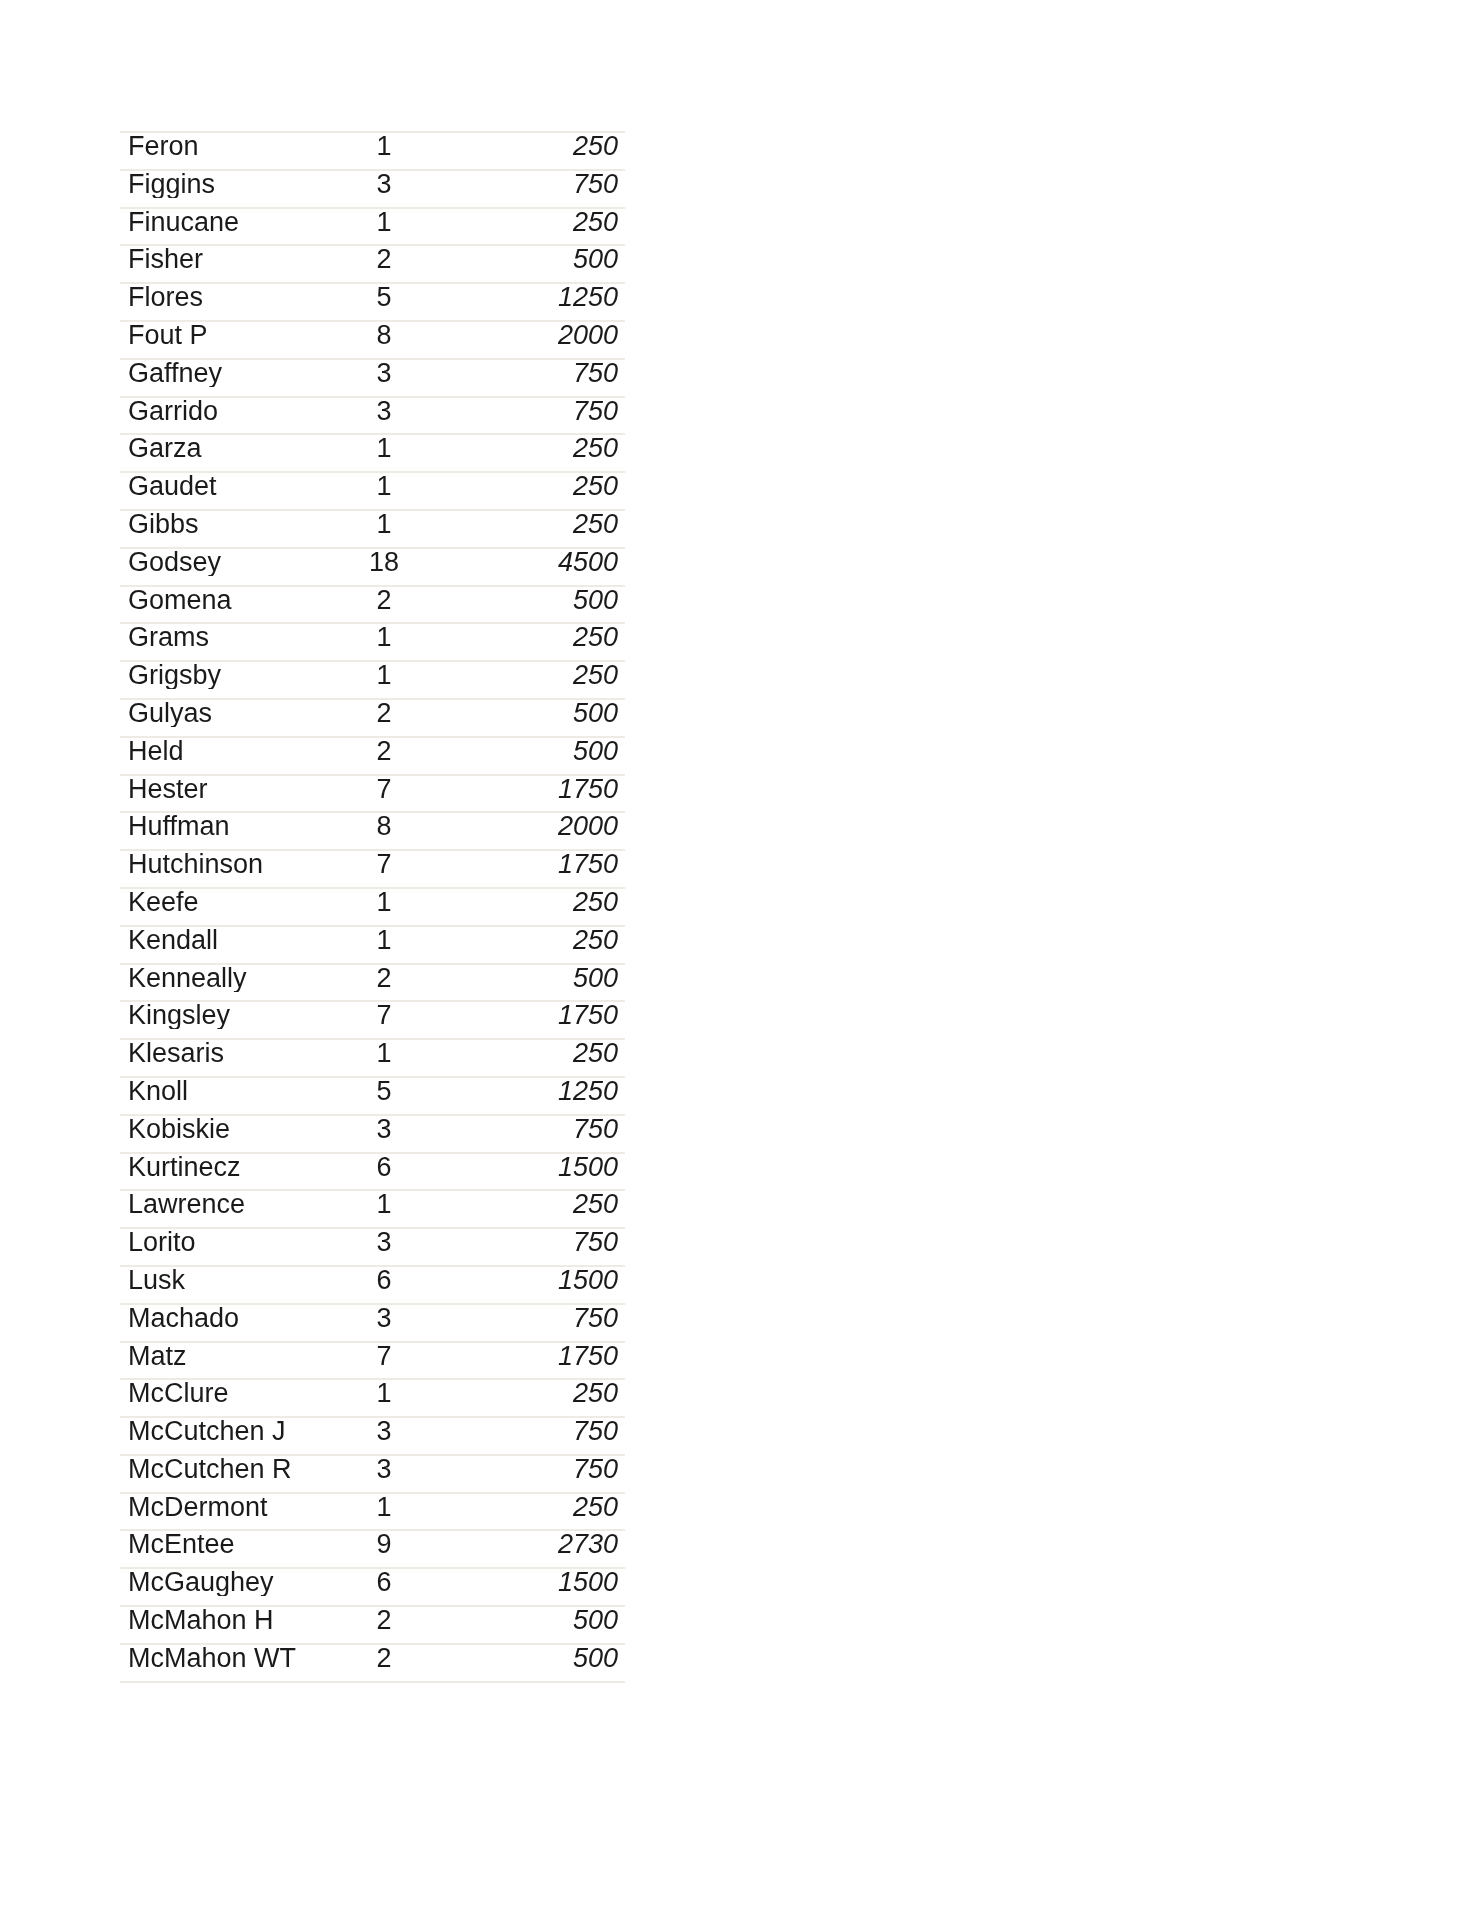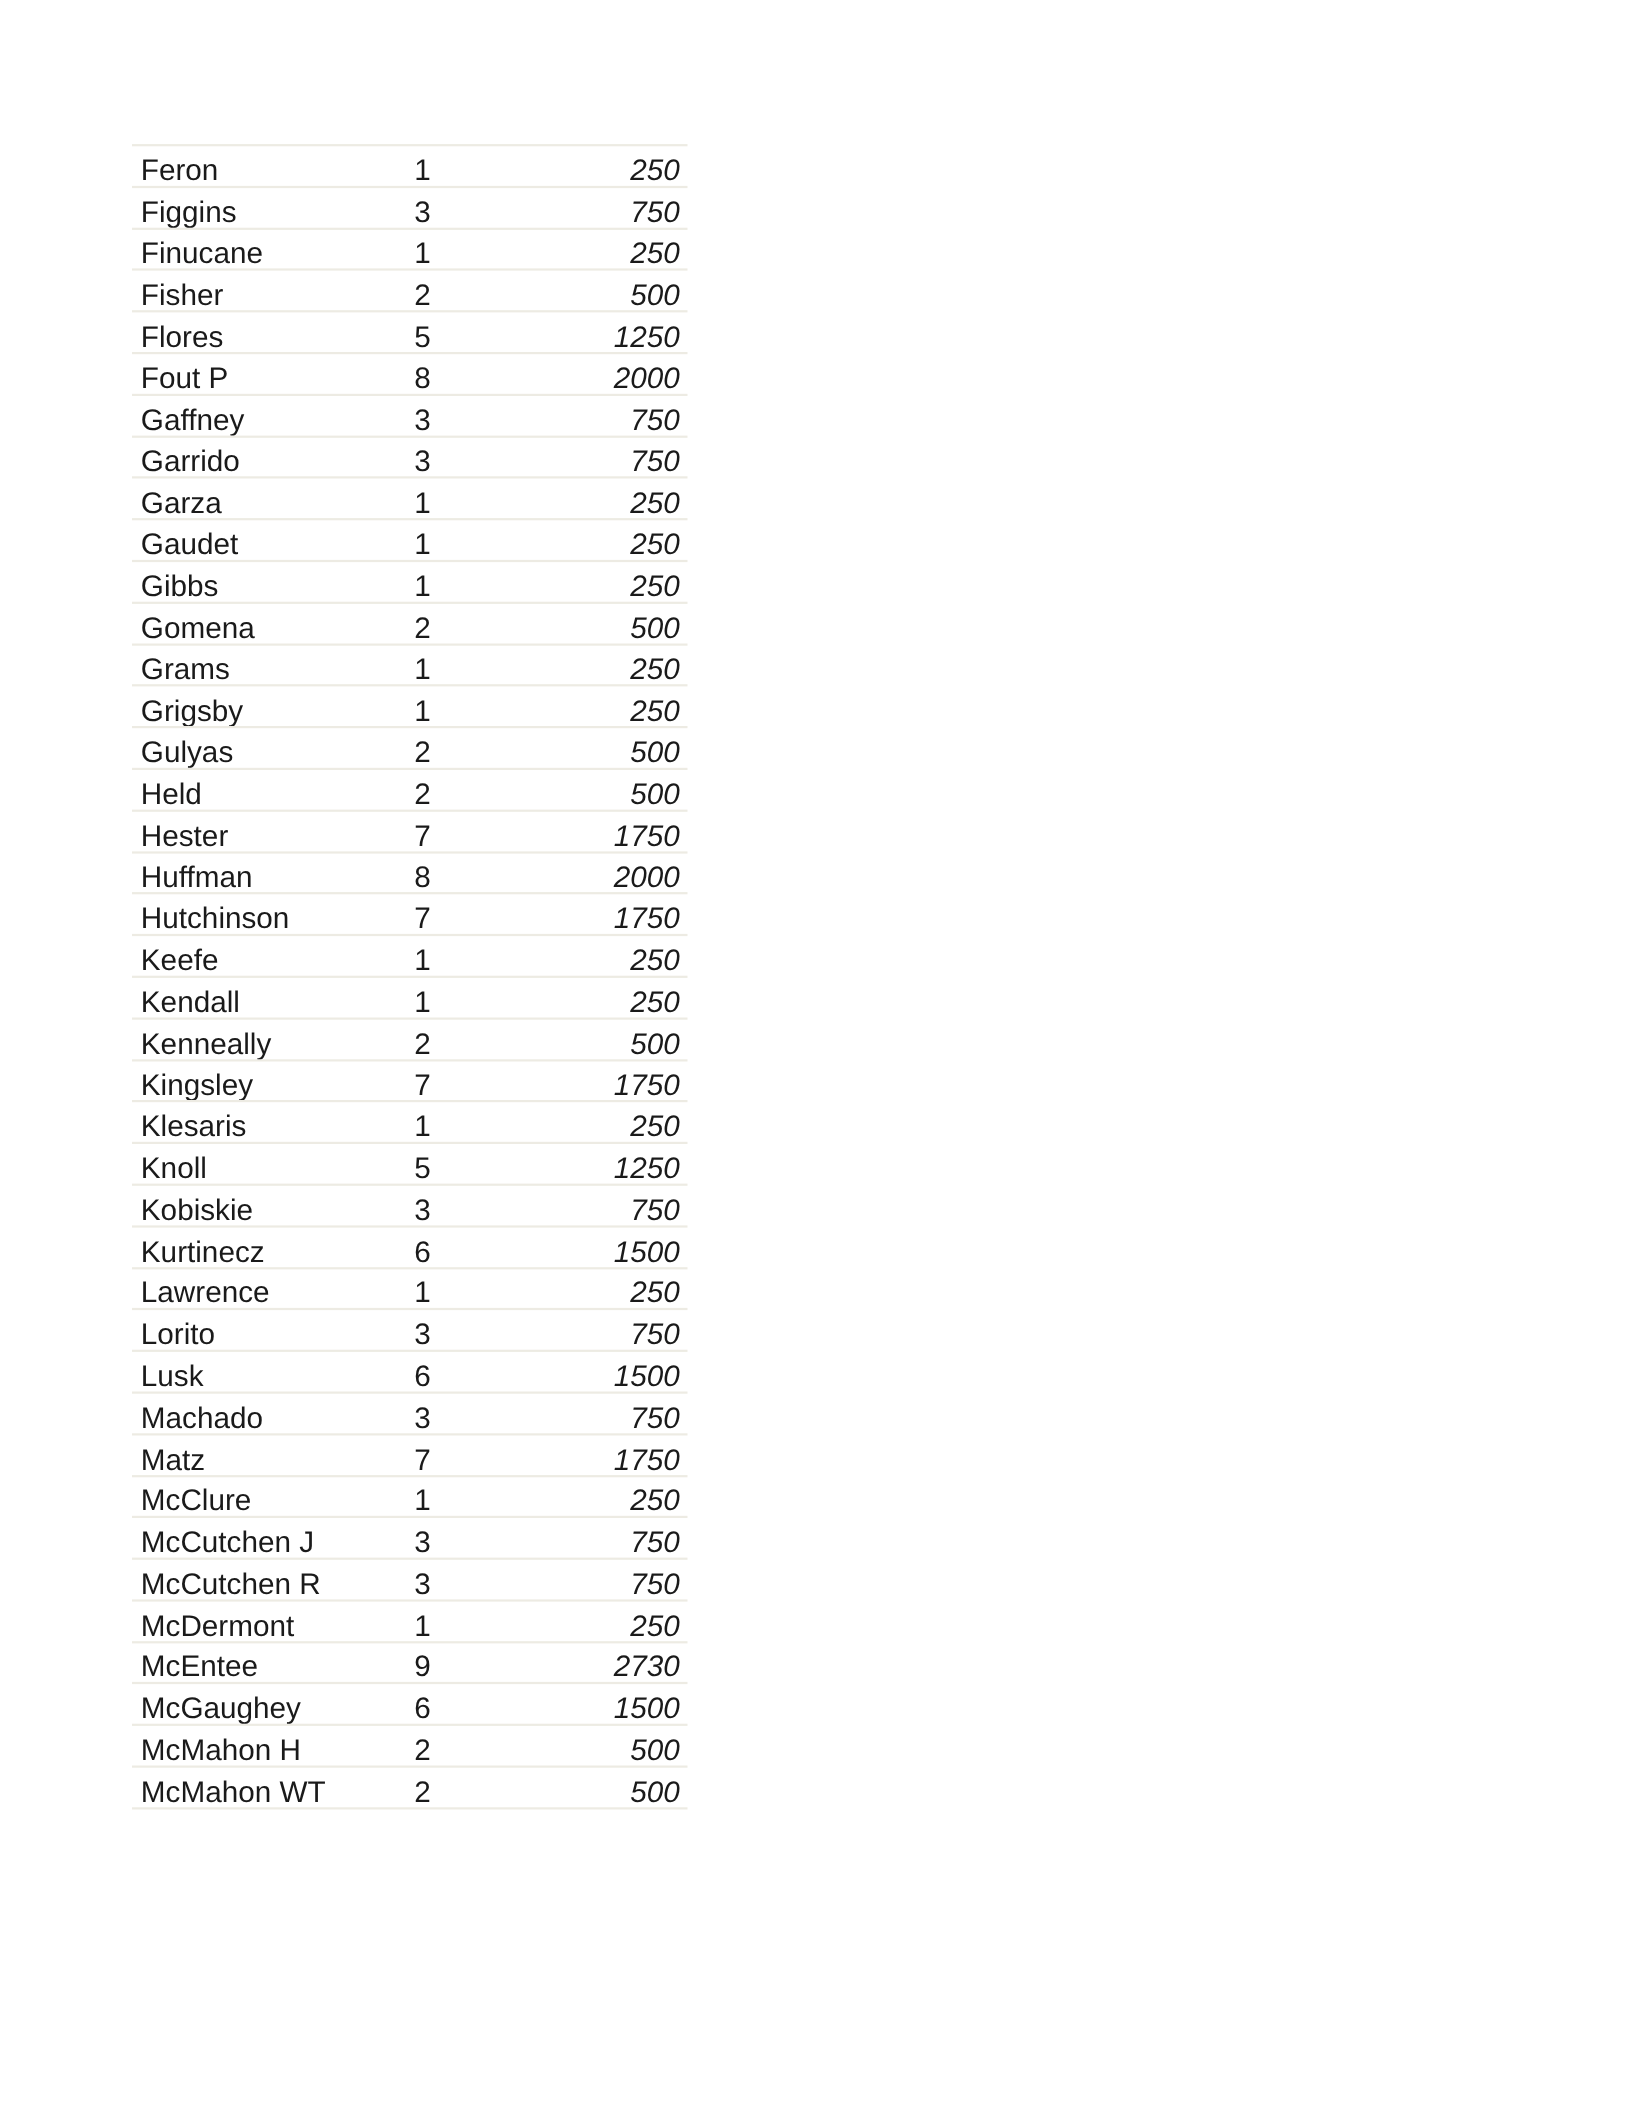--- a/index.html
+++ b/index.html
@@ -24,21 +24,21 @@
   }
   .roster-table {
     position: absolute;
     left: 120px;
     top: 131px;
     width: 505px;
     border-top: 2px solid var(--line);
   }
   .row {
     display: flex;
-    align-items: flex-end;
+    align-items: flex-start;
     height: 37.8px;
     border-bottom: 2px solid var(--line);
     font-size: 27px;
     line-height: 1;
   }
   .cell-name {
     width: 209px;
     padding-left: 8px;
     text-align: left;
     white-space: nowrap;
@@ -119,20 +119,25 @@
     <div class="cell-count">1</div>
     <div class="cell-amount">250</div>
   </div>
 
   <div class="row">
     <div class="cell-name">Gibbs</div>
     <div class="cell-count">1</div>
     <div class="cell-amount">250</div>
   </div>
 
+  <div class="row">
+    <div class="cell-name">Godsey</div>
+    <div class="cell-count">18</div>
+    <div class="cell-amount">4500</div>
+  </div>
 
   <div class="row">
     <div class="cell-name">Gomena</div>
     <div class="cell-count">2</div>
     <div class="cell-amount">500</div>
   </div>
 
   <div class="row">
     <div class="cell-name">Grams</div>
     <div class="cell-count">1</div>

